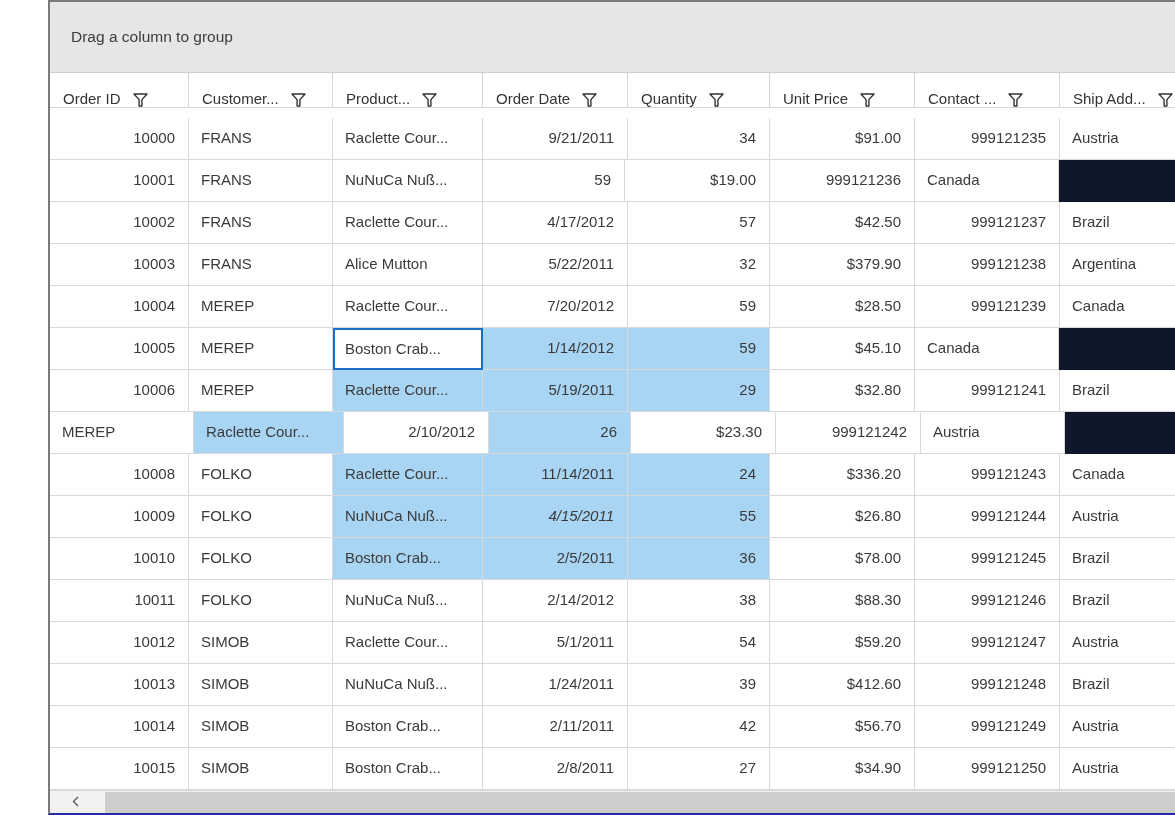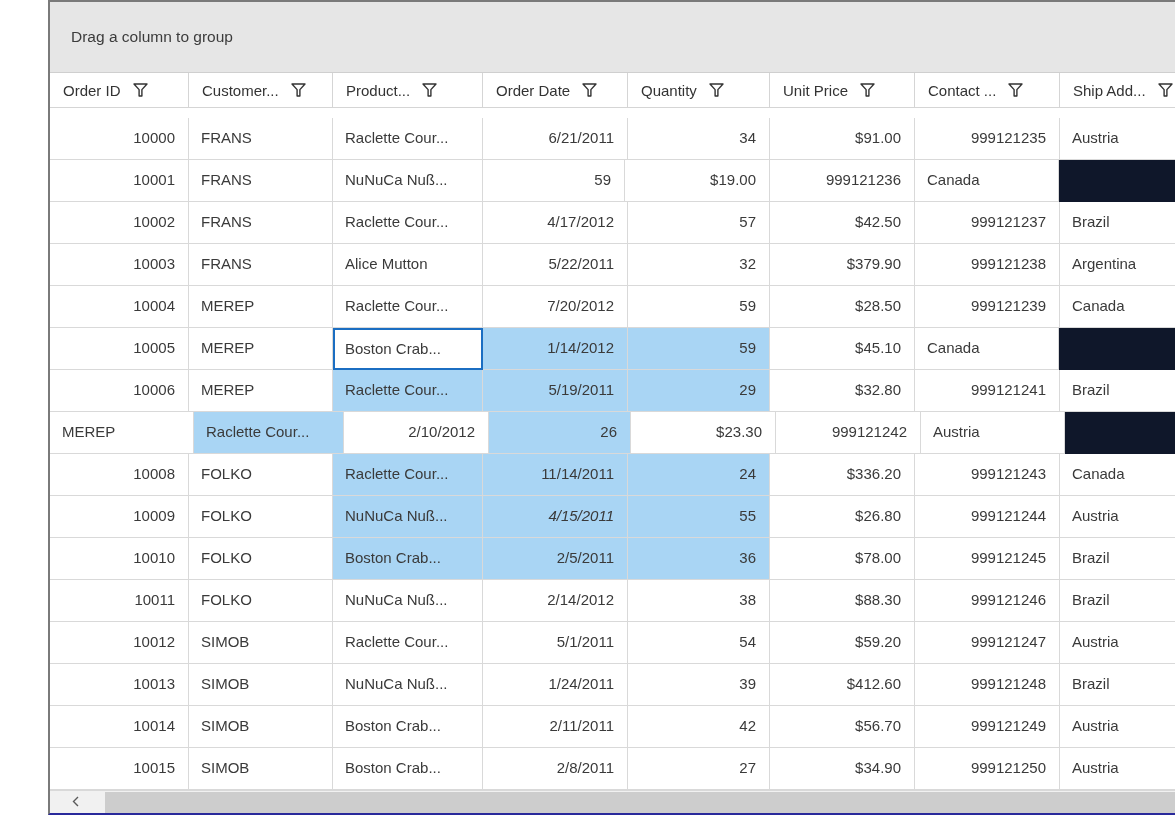--- a/index.html
+++ b/index.html
@@ -12,21 +12,21 @@
   .group-bar {
     position:absolute; top:0; left:0; right:0; height:71px;
     background:var(--groupbg,#e6e6e6); border-bottom:1px solid #cfcfcf;
     display:flex; align-items:center; padding-left:21px; box-sizing:border-box;
     font-size:15.5px; color:#3c3c3c;
   }
   .header-row { position:absolute; top:71px; left:0; height:45px; display:flex; background:#fff; }
   .header-cell {
     box-sizing:border-box; height:35px;
     border-right:1px solid #d5d5d5; border-bottom:1px solid #d5d5d5;
-    display:flex; align-items:center; padding-left:13px;
+    display:flex; align-items:flex-end; padding-left:13px;
     font-size:15px; color:#333; overflow:hidden; white-space:nowrap;
   }
   .header-cell .funnel { margin-left:12px; flex:0 0 auto; display:inline-flex; }
   .grid-body { position:absolute; top:116px; left:0; }
   .row { display:flex; height:42px; }
   .cell {
     box-sizing:border-box; height:42px; line-height:40px; font-size:15px;
     border-right:1px solid #d9d9d9; border-bottom:1px solid #d9d9d9;
     overflow:hidden; white-space:nowrap; background:#fff;
   }
@@ -126,21 +126,21 @@
           </svg>
         </span>
       </div>
     </div>
 
   <div class="grid-body">
       <div class="row">
         <div class="cell right" style="width: 139px;">10000</div>
         <div class="cell left" style="width: 144px;">FRANS</div>
         <div class="cell left" style="width: 150px;">Raclette Cour...</div>
-        <div class="cell right" style="width: 145px;">6/21/2011</div>
+        <div class="cell right" style="width: 145px;">9/21/2011</div>
         <div class="cell right" style="width: 142px;">34</div>
         <div class="cell right" style="width: 145px;">$91.00</div>
         <div class="cell right" style="width: 145px;">999121235</div>
         <div class="cell left" style="width: 144px;">Austria</div>
       </div>
       <div class="row">
         <div class="cell right" style="width: 139px;">10001</div>
         <div class="cell left" style="width: 144px;">FRANS</div>
         <div class="cell left" style="width: 150px;">NuNuCa Nuß...</div>
         <div class="cell right" style="width: 142px;">59</div>

